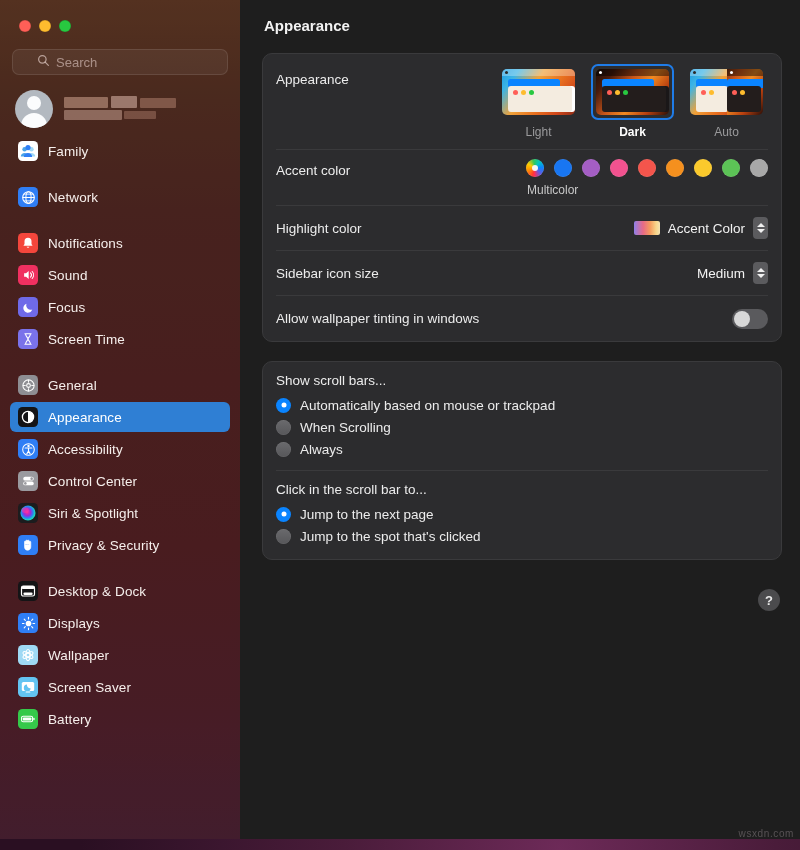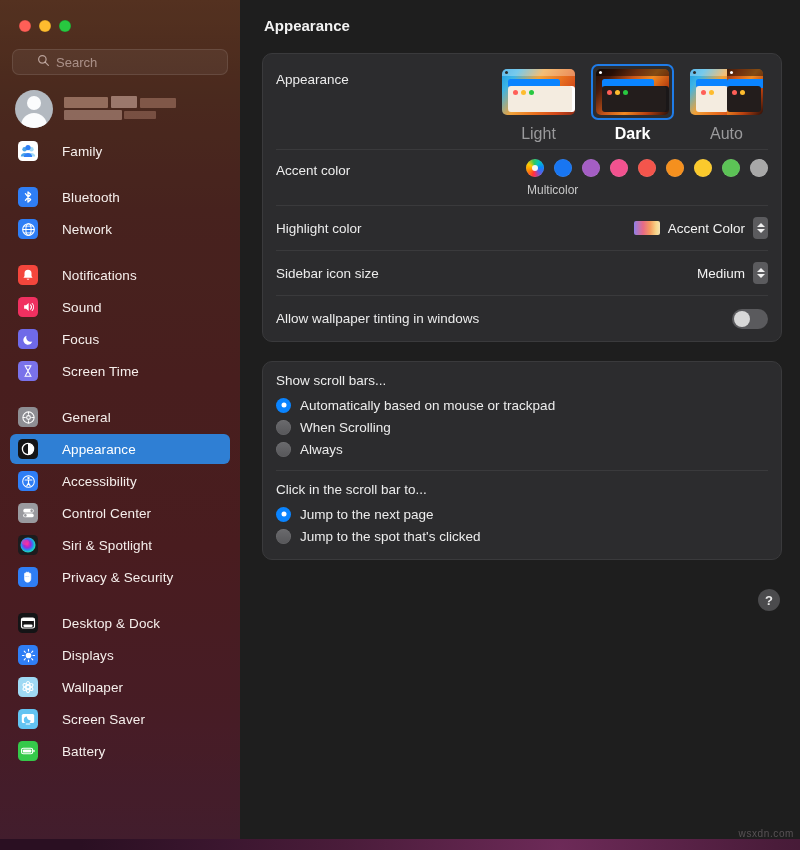--- a/index.html
+++ b/index.html
@@ -134,21 +134,21 @@
   #account-name-blur i:nth-child(2){ left:47px;top:1px;  width:26px; height:12px; background:rgba(235,200,185,0.5);}
   #account-name-blur i:nth-child(3){ left:76px;top:3px;  width:36px; height:10px; background:rgba(195,145,125,0.45);}
   #account-name-blur i:nth-child(4){ left:0;  top:15px; width:58px; height:10px; background:rgba(225,185,168,0.45);}
   #account-name-blur i:nth-child(5){ left:60px;top:16px; width:32px; height:8px;  background:rgba(190,140,120,0.4);}
 
   
   #sb-list { margin-top: 6px; padding: 0 10px; }
   .sb-item {
     display: flex;
     align-items: center;
-    gap: 24px;
+    gap: 10px;
     height: 30px;
     padding: 0 8px;
     border-radius: 6px;
     margin-bottom: 2px;
     cursor: default;
   }
   .sb-item.selected { background: #2f7fd4; }
   .sb-label {
     font-size: 13.5px;
     color: #f6efec;
@@ -225,21 +225,21 @@
     padding: 3px;
     border: 2.5px solid transparent;
   }
   .theme-opt.selected .thumb-frame { border-color: #1f7ce8; }
   .thumb {
     width: 100%; height: 100%;
     border-radius: 5px;
     overflow: hidden;
     position: relative;
   }
-  .thumb-label { font-size: 16px; color: #9a9a9c; }
+  .thumb-label { font-size: 12px; color: #9a9a9c; }
   .theme-opt.selected .thumb-label { color: #ffffff; font-weight: bold; }
 
   
   .wp {
     position: absolute; inset: 0;
     background:
       linear-gradient(128deg, #1e9be0 0%, #3bb4e6 16%, #f0a23a 40%, #e8701f 62%, #d1471a 82%, #8f2c16 100%);
   }
   .wp.dark {
     background:
@@ -436,28 +436,20 @@
               <path d="M2 16c0-2.4 1.9-3.8 4.2-3.8S10.4 13.6 10.4 16z" fill="#4aa3e8"></path>
               <path d="M9.6 16c0-2.4 1.9-3.8 4.2-3.8S18 13.6 18 16z" fill="#a0d8f5"></path>
               <path d="M5.4 16.6c0-2.8 2.1-4.4 4.6-4.4s4.6 1.6 4.6 4.4z" fill="#2f7ef5"></path>
             </svg>
           </span>
           <span class="sb-label">Family</span>
         </div>
 
         <div class="sb-gap"></div>
 
-        <div class="sb-item">
-          <span class="sbicon" style="background:#2f7ef5;">
-            <svg width="12" height="14" viewBox="0 0 12 16">
-              <path d="M3 4.2 9 11.2 6 13.8V2.2l3 2.6L3 11.8" stroke="#fff" stroke-width="1.5" fill="none" stroke-linejoin="round" stroke-linecap="round"></path>
-            </svg>
-          </span>
-          <span class="sb-label">Bluetooth</span>
-        </div>
         <div class="sb-item">
           <span class="sbicon" style="background:#2f7ef5;">
             <svg width="15" height="15" viewBox="0 0 16 16">
               <circle cx="8" cy="8" r="6.2" fill="none" stroke="#fff" stroke-width="1.2"></circle>
               <ellipse cx="8" cy="8" rx="2.8" ry="6.2" fill="none" stroke="#fff" stroke-width="1.1"></ellipse>
               <line x1="1.9" y1="8" x2="14.1" y2="8" stroke="#fff" stroke-width="1.1"></line>
               <path d="M3 4.4h10M3 11.6h10" stroke="#fff" stroke-width="0.9"></path>
             </svg>
           </span>
           <span class="sb-label">Network</span>

